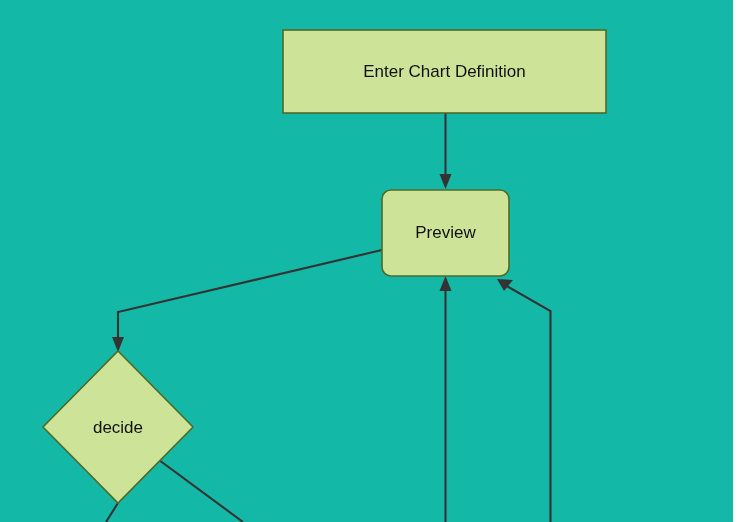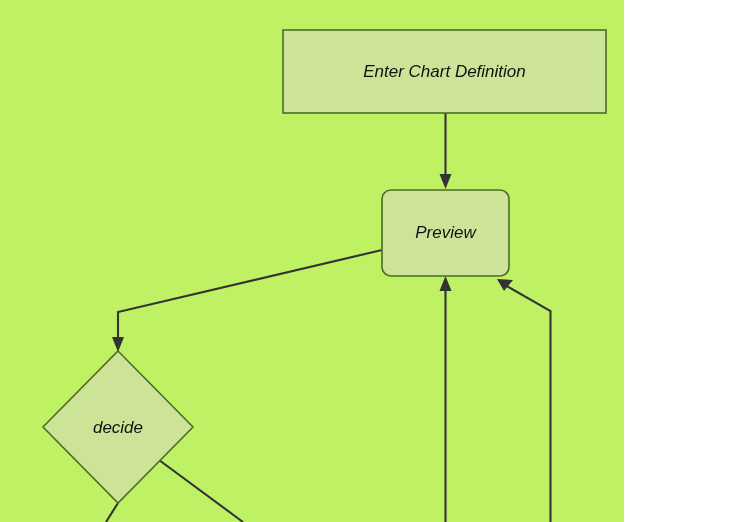--- a/index.html
+++ b/index.html
@@ -8,24 +8,23 @@
     background: #ffffff;
   }
   body {
     width: 740px;
     height: 522px;
     overflow: hidden;
     font-family: "Liberation Sans", sans-serif;
   }
   #canvas {
     position: relative;
-    width: 624px;
+    width: 733px;
     height: 522px;
-    background: #bef264;
-    font-style: italic;
+    background: #14b8a6;
   }
   #flow-svg {
     position: absolute;
     top: 0;
     left: 0;
     width: 740px;
     height: 522px;
     display: block;
   }
   .node-shape {

